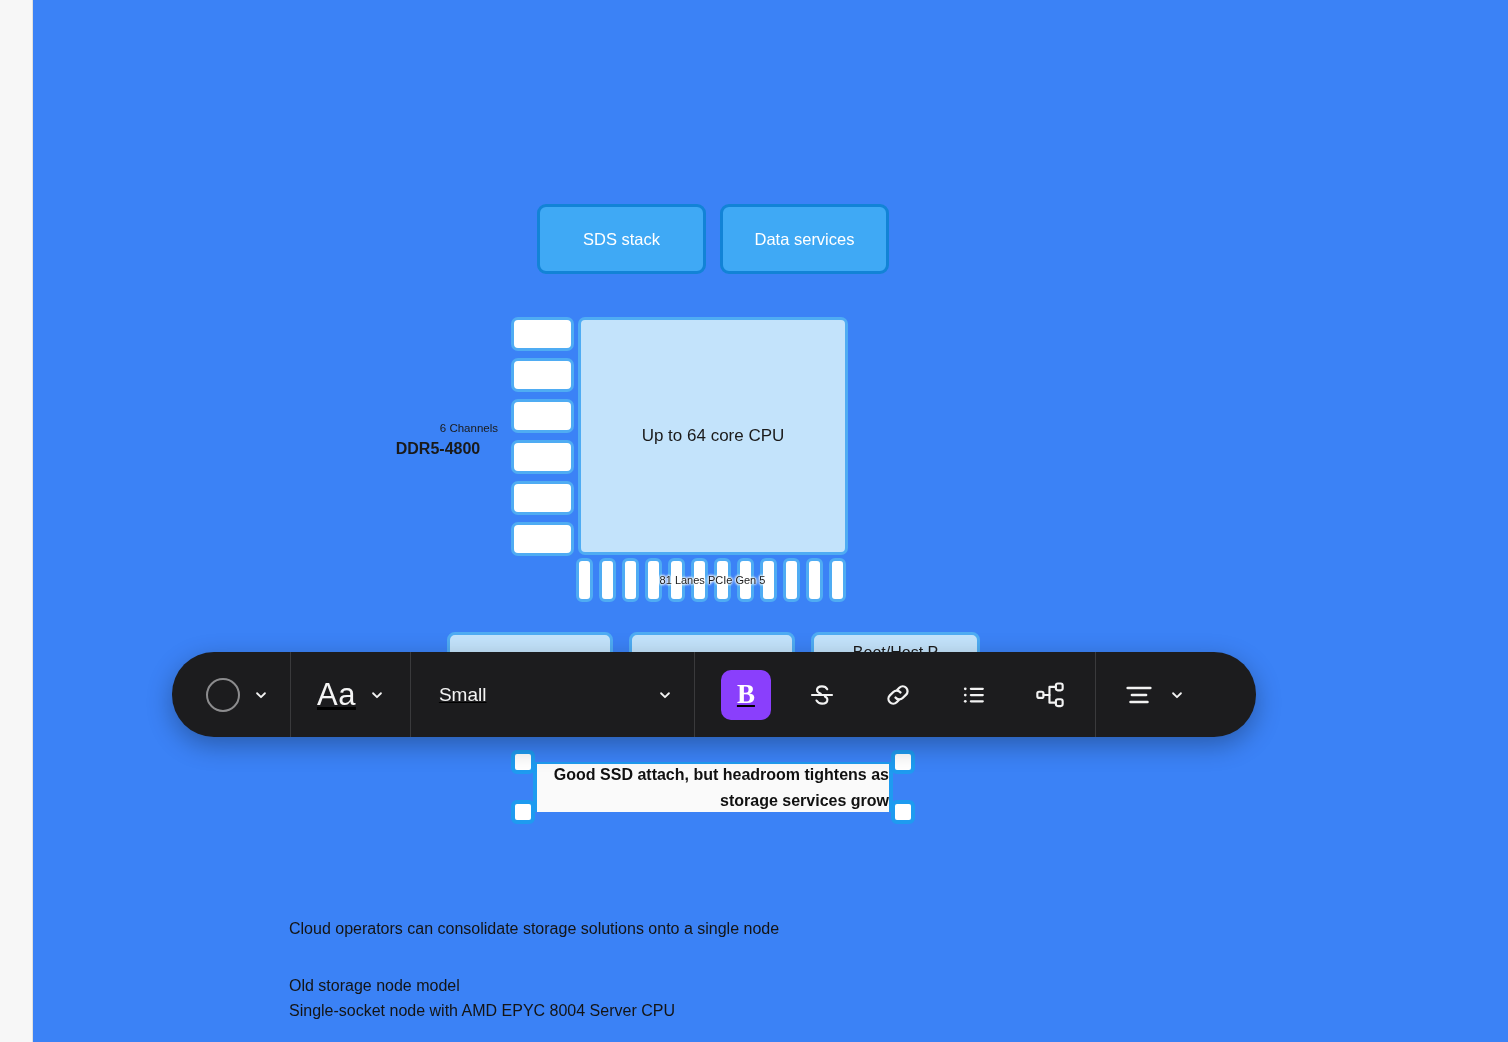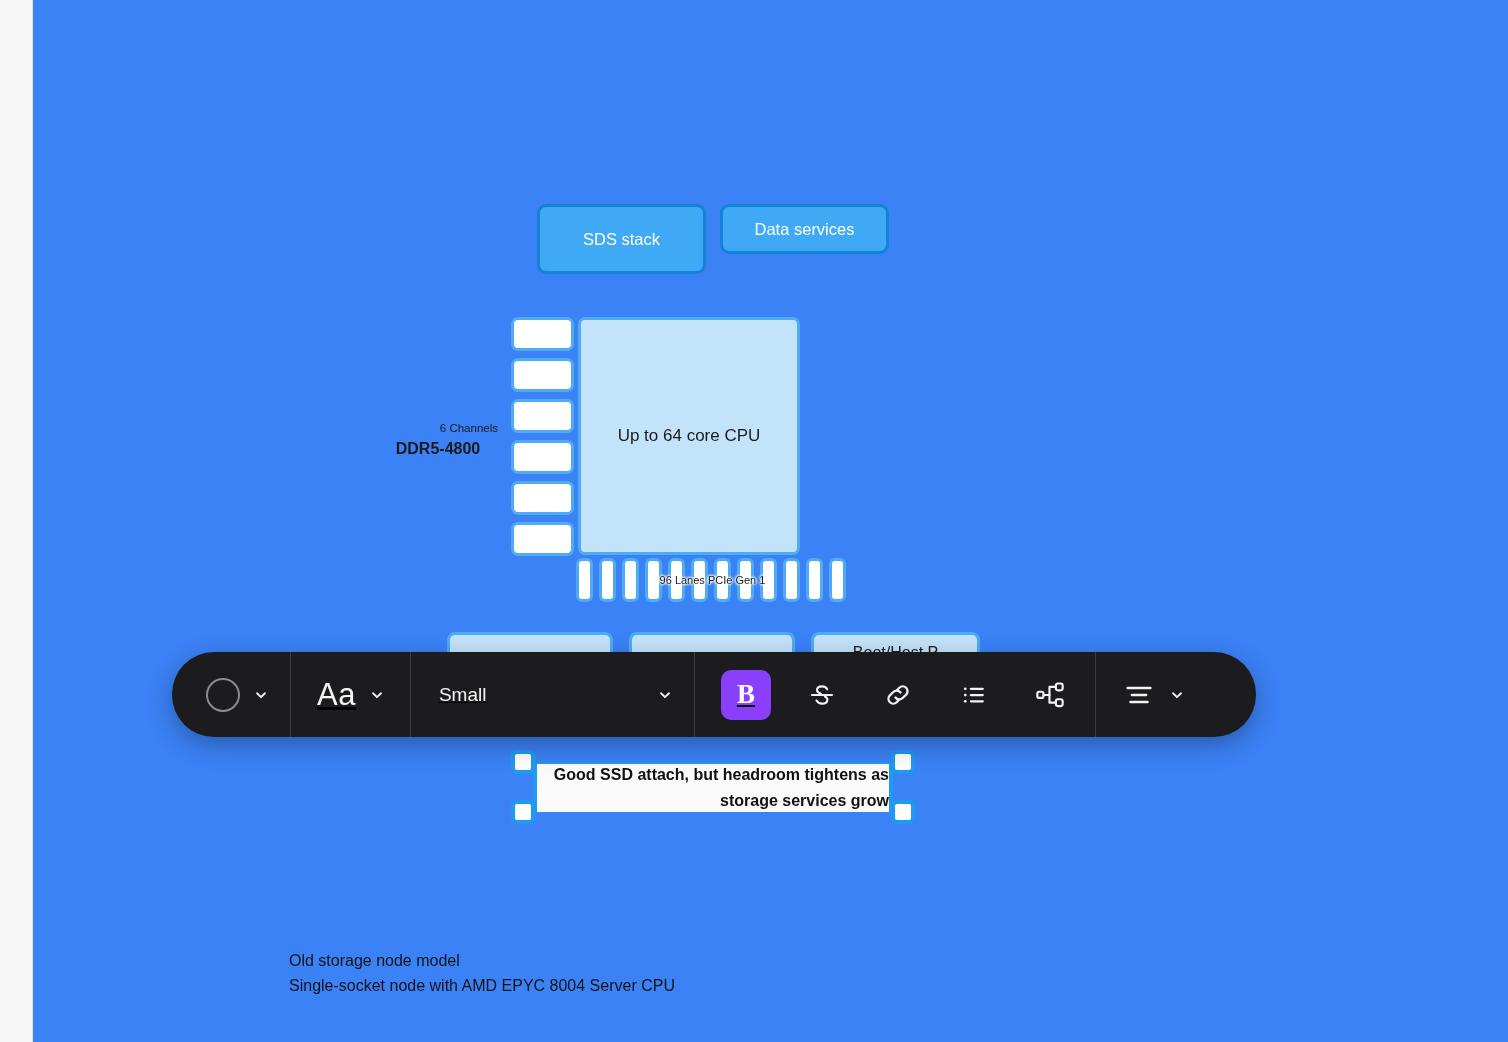--- a/index.html
+++ b/index.html
@@ -25,37 +25,37 @@
     background: #3FA9F5;
     border: 3px solid #1283D6;
     border-radius: 9px;
     color: #ffffff;
     font-size: 16.5px;
     display: flex; align-items: center; justify-content: center;
     text-align: center;
     line-height: 1.25;
   }
   #sds-stack    { left: 537px; top: 204px; width: 169px; height: 70px; }
-  #data-services{ left: 720px; top: 204px; width: 169px; height: 50px; }
+  #data-services{ left: 720px; top: 204px; width: 169px; height: 70px; }
 
   
   .mem-ch {
     position: absolute; left: 511px; width: 63px; height: 34px;
     background: #ffffff; border: 3px solid #4FACF3; border-radius: 7px;
   }
 
   .mem-label {
     position: absolute; left: 378px; top: 420px; width: 120px;
     text-align: center; color: #1a1a1a; line-height: 1.5;
   }
   .mem-label .l1 { font-size: 11.5px; font-weight: 400; display: block; text-align: right; }
   .mem-label .l2 { font-size: 16px; font-weight: 700; display: block; }
 
   #cpu-box {
-    position: absolute; left: 578px; top: 317px; width: 222px; height: 238px;
+    position: absolute; left: 578px; top: 317px; width: 270px; height: 238px;
     background: #C3E3FB; border: 3px solid #4FACF3; border-radius: 7px;
     display: flex; align-items: center; justify-content: center;
     font-size: 17px; color: #1a1a1a;
   }
 
   #pcie-group { position: absolute; left: 576px; top: 558px; width: 273px; height: 44px; }
   .pcie-lane {
     position: absolute; top: 0; width: 17px; height: 44px;
     background: #ffffff; border: 3px solid #4FACF3; border-radius: 6px;
   }
@@ -176,21 +176,21 @@
       <div class="pcie-lane" style="left:46px"></div>
       <div class="pcie-lane" style="left:69px"></div>
       <div class="pcie-lane" style="left:92px"></div>
       <div class="pcie-lane" style="left:115px"></div>
       <div class="pcie-lane" style="left:138px"></div>
       <div class="pcie-lane" style="left:161px"></div>
       <div class="pcie-lane" style="left:184px"></div>
       <div class="pcie-lane" style="left:207px"></div>
       <div class="pcie-lane" style="left:230px"></div>
       <div class="pcie-lane" style="left:253px"></div>
-      <div id="pcie-label">96 Lanes PCIe Gen 1</div>
+      <div id="pcie-label">81 Lanes PCIe Gen 5</div>
     </div>
 
     <div class="lower-box" id="lower-1">
       <span></span>
     </div>
     <div class="lower-box" id="lower-2">
       <span></span>
     </div>
     <div class="lower-box" id="lower-3">
       <span>Boot/Host P</span>
@@ -201,20 +201,21 @@
       <div id="sel-side-l"></div>
       <div id="sel-side-r"></div>
       <div id="sel-text">Good SSD attach, but headroom tightens as storage services grow</div>
       <div class="handle" id="h-tl"></div>
       <div class="handle" id="h-tr"></div>
       <div class="handle" id="h-bl"></div>
       <div class="handle" id="h-br"></div>
     </div>
 
     <div id="body-copy">
+      <p>Cloud operators can consolidate storage solutions onto a single node</p>
       <div class="gap"></div>
       <p>Old storage node model</p>
       <p>Single-socket node with AMD EPYC 8004 Server CPU</p>
     </div>
 
   </div>
 
   <div id="toolbar">
 
     <div class="tb-sec" id="color-sec">

